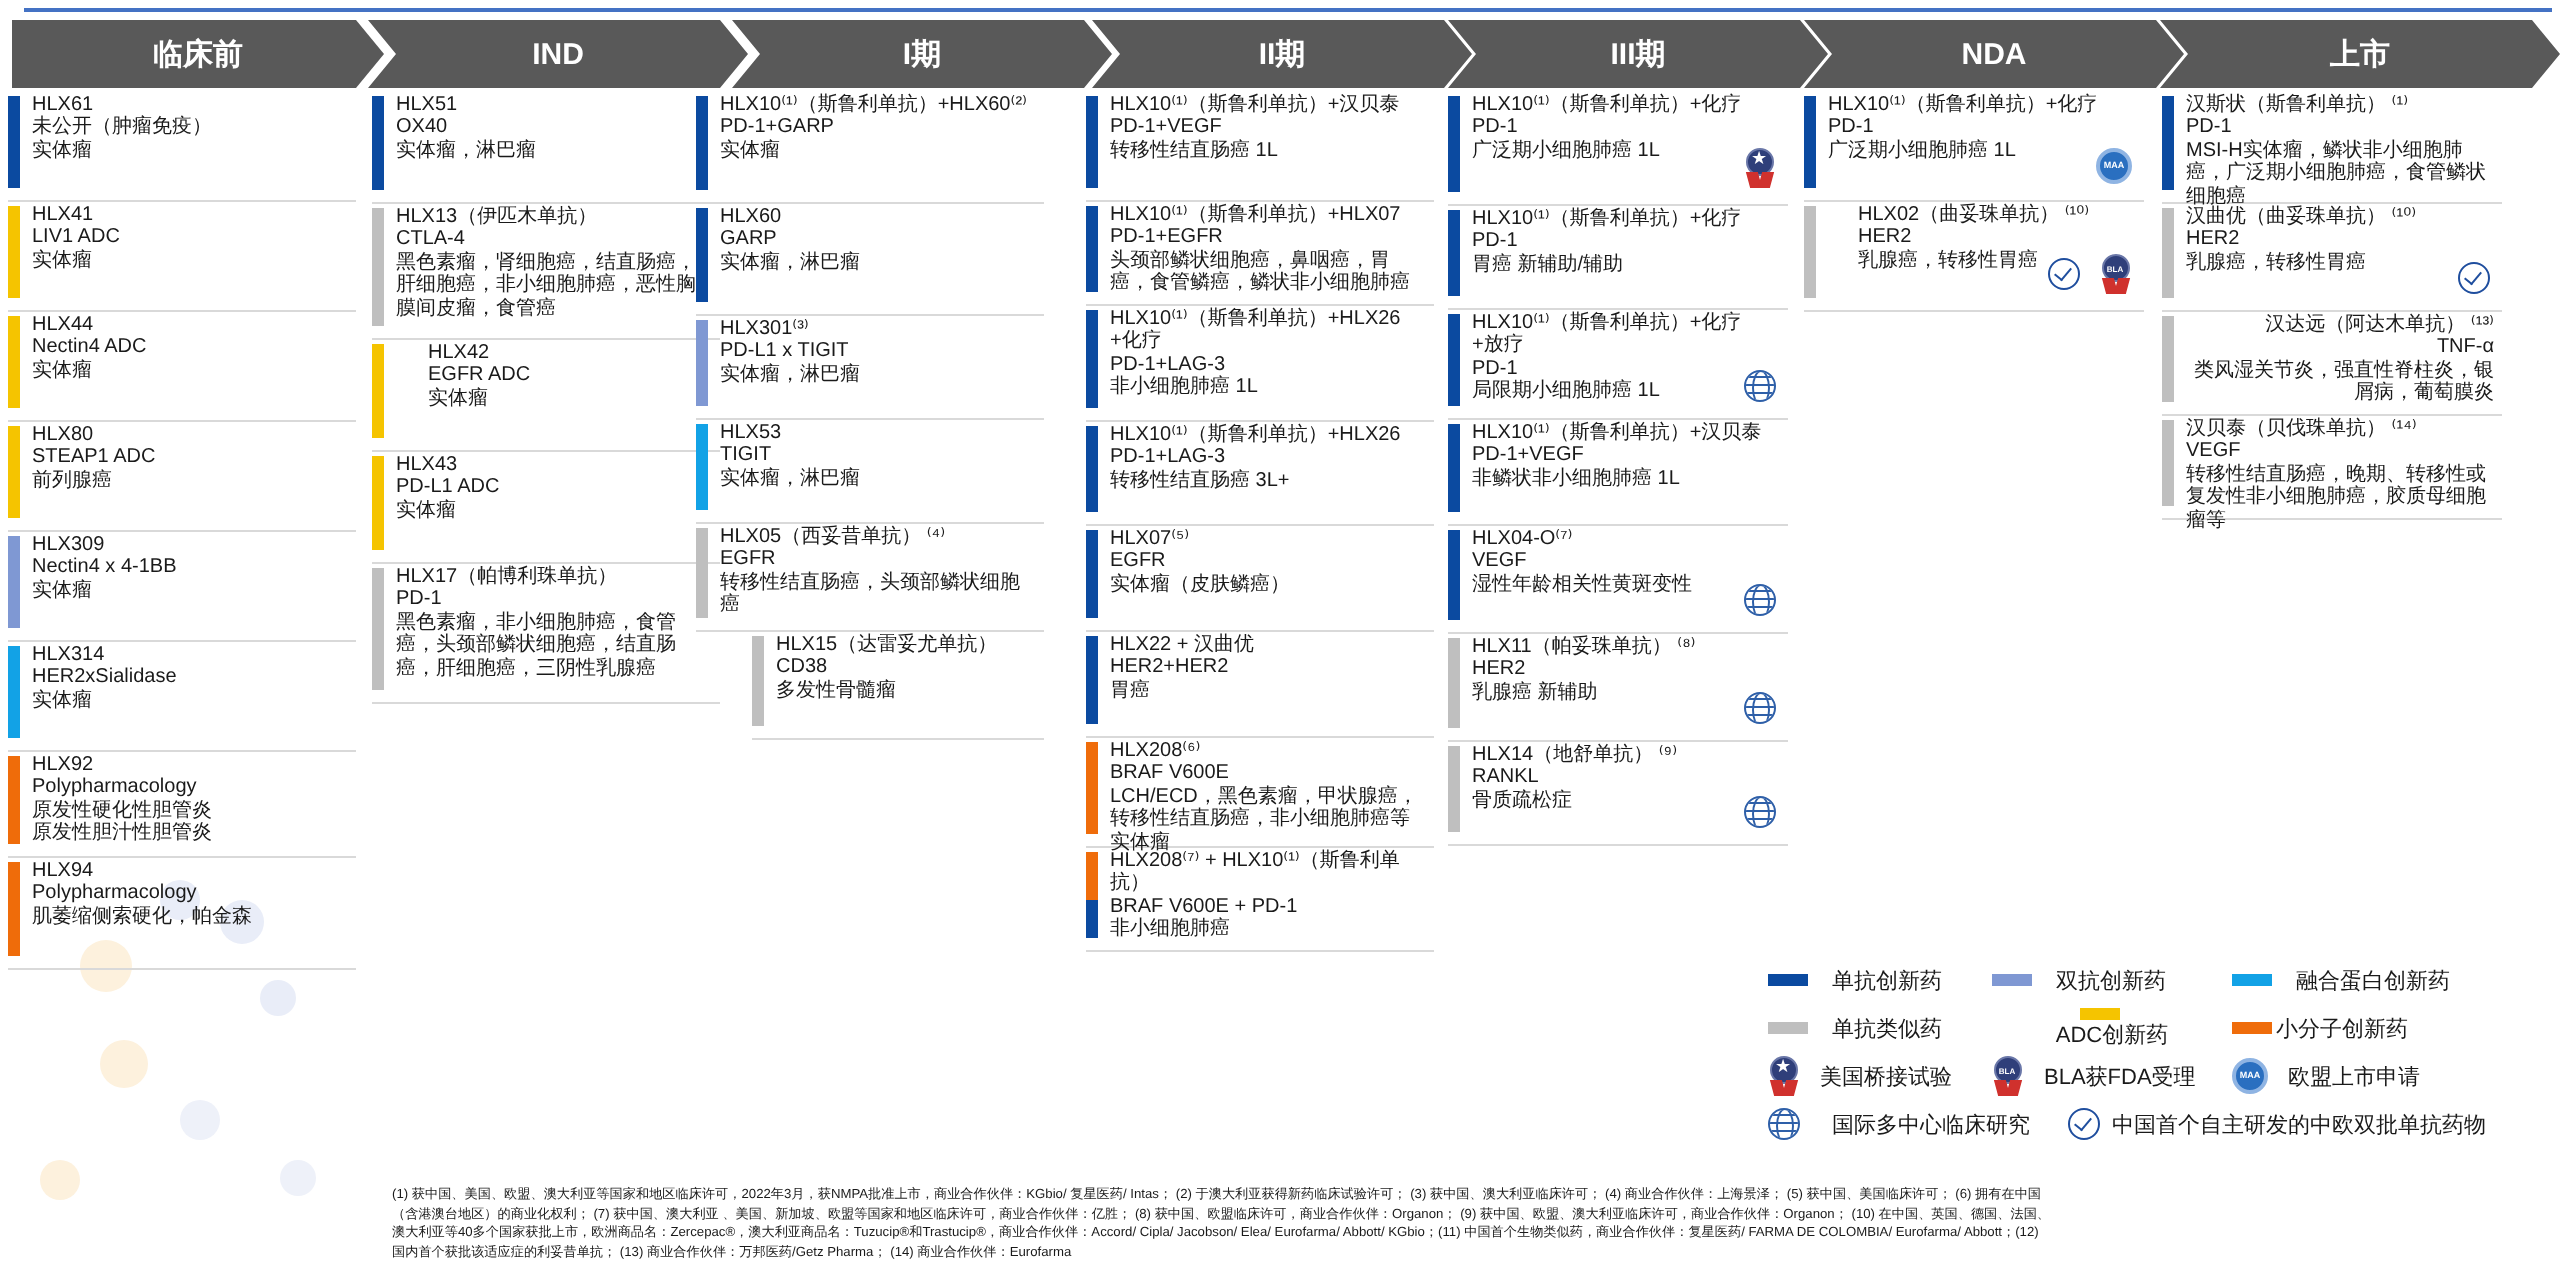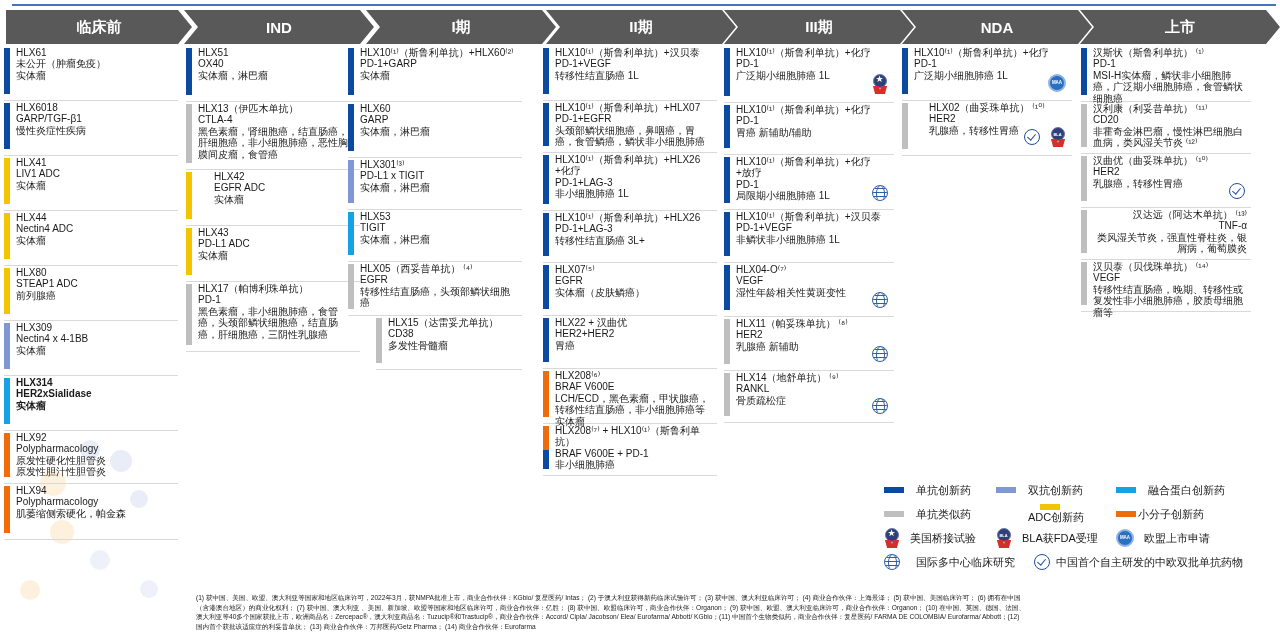--- a/index.html
+++ b/index.html
@@ -76,26 +76,20 @@
 </div>
 
 <div class="col" style="left:4px;width:180px;">
     <div class="card" style="height: 55px;">
       <span class="bar" style="background: rgb(11, 74, 160);"></span>
       <div class="line">HLX61</div>
       <div class="line">未公开（肿瘤免疫）</div>
       <div class="line">实体瘤</div>
     </div>
     <div class="card" style="height: 55px;">
-      <span class="bar" style="background: rgb(11, 74, 160);"></span>
-      <div class="line">HLX6018</div>
-      <div class="line">GARP/TGF-β1</div>
-      <div class="line">慢性炎症性疾病</div>
-    </div>
-    <div class="card" style="height: 55px;">
       <span class="bar" style="background: rgb(245, 196, 0);"></span>
       <div class="line">HLX41</div>
       <div class="line">LIV1 ADC</div>
       <div class="line">实体瘤</div>
     </div>
     <div class="card" style="height: 55px;">
       <span class="bar" style="background: rgb(245, 196, 0);"></span>
       <div class="line">HLX44</div>
       <div class="line">Nectin4 ADC</div>
       <div class="line">实体瘤</div>
@@ -105,21 +99,21 @@
       <div class="line">HLX80</div>
       <div class="line">STEAP1 ADC</div>
       <div class="line">前列腺癌</div>
     </div>
     <div class="card" style="height: 55px;">
       <span class="bar" style="background: rgb(127, 152, 211);"></span>
       <div class="line">HLX309</div>
       <div class="line">Nectin4 x 4-1BB</div>
       <div class="line">实体瘤</div>
     </div>
-    <div class="card" style="height: 55px; font-weight: bold;">
+    <div class="card" style="height: 55px;">
       <span class="bar" style="background: rgb(18, 162, 230);"></span>
       <div class="line">HLX314</div>
       <div class="line">HER2xSialidase</div>
       <div class="line">实体瘤</div>
     </div>
     <div class="card" style="height: 53px;">
       <span class="bar" style="background: rgb(239, 108, 10);"></span>
       <div class="line">HLX92</div>
       <div class="line">Polypharmacology</div>
       <div class="line">原发性硬化性胆管炎</div>
@@ -342,26 +336,20 @@
         </span>
       </div>
     </div>
   </div>
 <div class="col" style="left:1081px;width:176px;">
     <div class="card" style="height: 56px;">
       <span class="bar" style="background: rgb(11, 74, 160);"></span>
       <div class="line">汉斯状（斯鲁利单抗） ⁽¹⁾</div>
       <div class="line">PD-1</div>
       <div class="line">MSI-H实体瘤，鳞状非小细胞肺癌，广泛期小细胞肺癌，食管鳞状细胞癌</div>
-    </div>
-    <div class="card" style="height: 52px;">
-      <span class="bar" style="background: rgb(191, 191, 191);"></span>
-      <div class="line">汉利康（利妥昔单抗） ⁽¹¹⁾</div>
-      <div class="line">CD20</div>
-      <div class="line">非霍奇金淋巴瘤，慢性淋巴细胞白血病，类风湿关节炎 ⁽¹²⁾</div>
     </div>
     <div class="card" style="height: 54px;">
       <span class="bar" style="background: rgb(191, 191, 191);"></span>
       <div class="line">汉曲优（曲妥珠单抗） ⁽¹⁰⁾</div>
       <div class="line">HER2</div>
       <div class="line">乳腺癌，转移性胃癌</div>
       <div class="badges">
         <span class="icon-check"></span>
       </div>
     </div>

